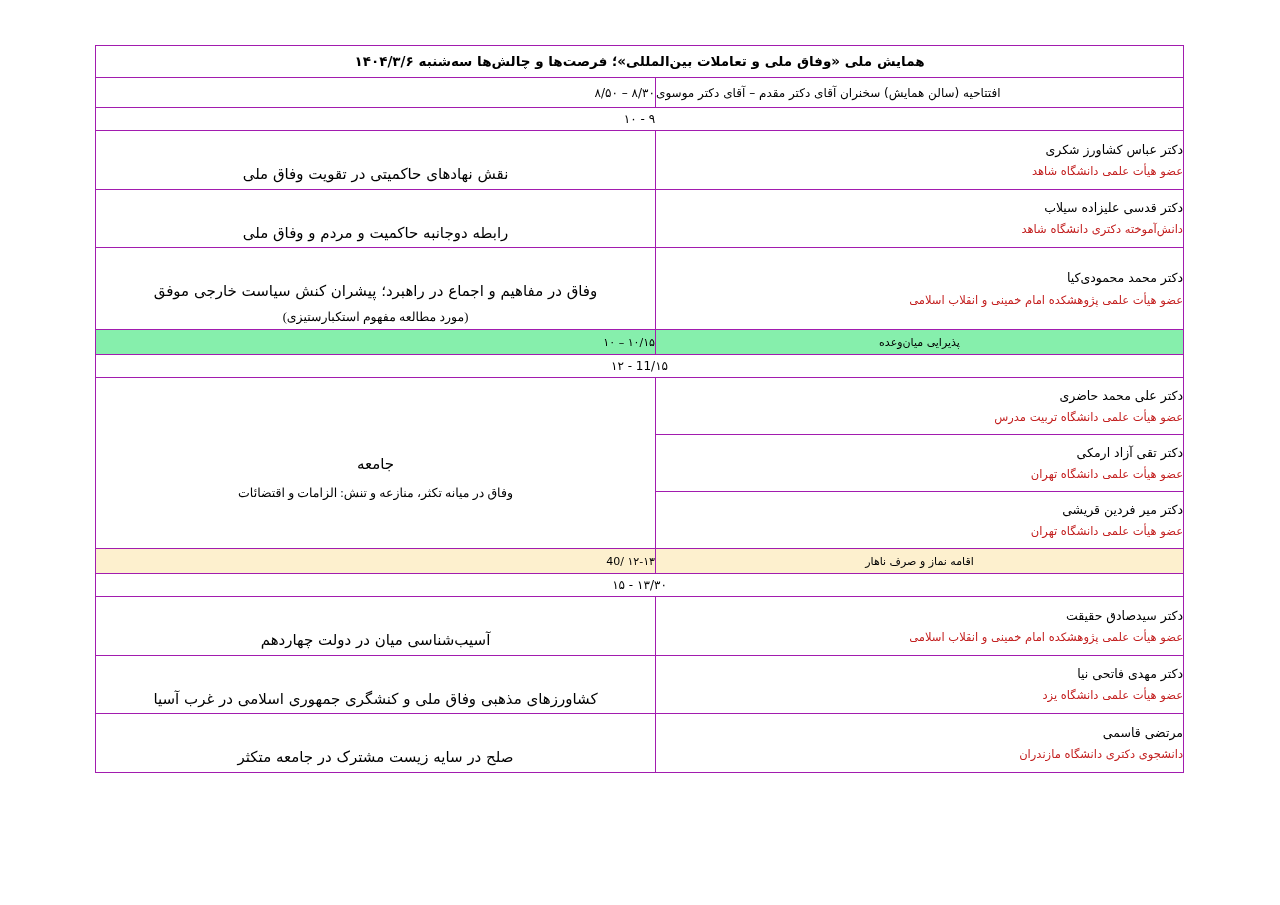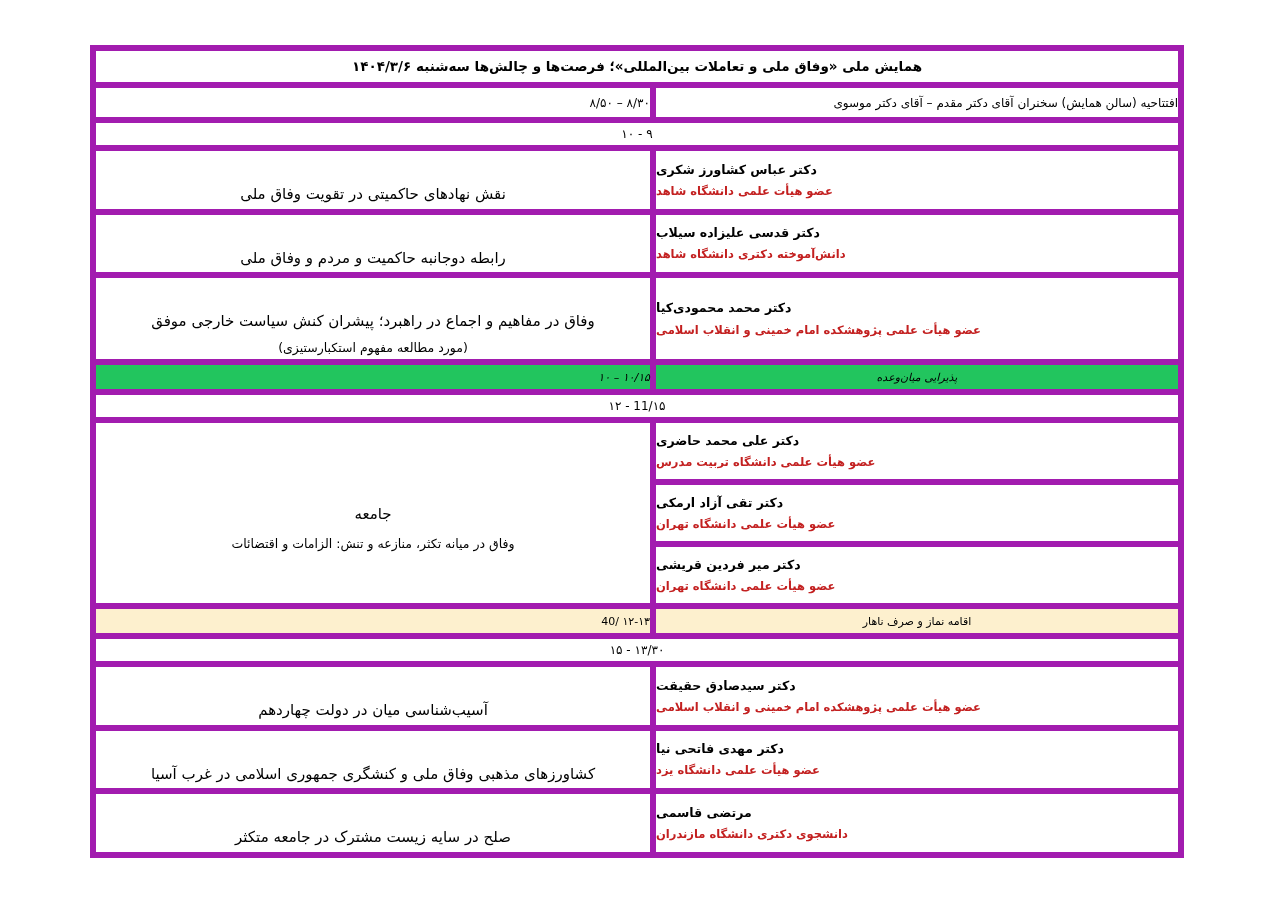--- a/index.html
+++ b/index.html
@@ -24,21 +24,21 @@
   }
 
   table.schedule {
     width: 1088px;
     border-collapse: collapse;
     table-layout: fixed;
     direction: rtl;
   }
 
   table.schedule td {
-    border: 6px solid #a21caf;
+    border: 1px solid #a21caf;
     padding: 0;
     vertical-align: middle;
     background: #ffffff;
   }
 
   
   .row-title td {
     background: #c5e0b4;
     text-align: center;
     height: 31px;
@@ -55,54 +55,53 @@
     height: 29px;
     font-size: 12px;
     color: #000000;
     padding: 3px 8px;
   }
   .row-open td.cell-time {
     text-align: right;
     direction: rtl;
   }
   .row-open td.cell-desc {
-    text-align: right;
+    text-align: left;
   }
 
   
   .row-session td {
     background: #dce6f1;
     text-align: center;
     height: 22px;
     font-size: 12px;
     color: #000000;
     padding: 2px 6px;
   }
 
   
   .row-break td {
     height: 24px;
     font-size: 11px;
     color: #000000;
     padding: 2px 8px;
   }
-  .row-break.tone-strong td { background: #22c55e; font-style: italic; }
+  .row-break.tone-strong td { background: #86efac; }
   .row-break.tone-soft   td { background: #fdf0ce; }
   .row-break td.cell-time { text-align: right; }
   .row-break td.cell-desc { text-align: center; }
 
   
   .row-item td {
     height: 56px;
     padding: 6px 10px;
   }
   td.cell-speaker {
-    text-align: left;
+    text-align: right;
     width: 560px;
-    font-weight: bold;
   }
   td.cell-topic {
     text-align: center;
     width: 528px;
   }
 
   .sp-name {
     display: block;
     font-size: 12.5px;
     color: #000000;
@@ -121,20 +120,21 @@
     font-size: 15px;
     color: #000000;
     line-height: 1.9;
     margin-top: 29px;
   }
   .topic-sub {
     display: block;
     font-size: 12.5px;
     color: #000000;
     line-height: 1.9;
+    font-family: Liberation Serif, serif;
   }
 
   .topic-roundtable .topic-line { padding-bottom: 4px; }
 
   
   col.col-speaker { width: 528px; }
   col.col-topic   { width: 560px; }
 </style>
 </head>
 <body>

